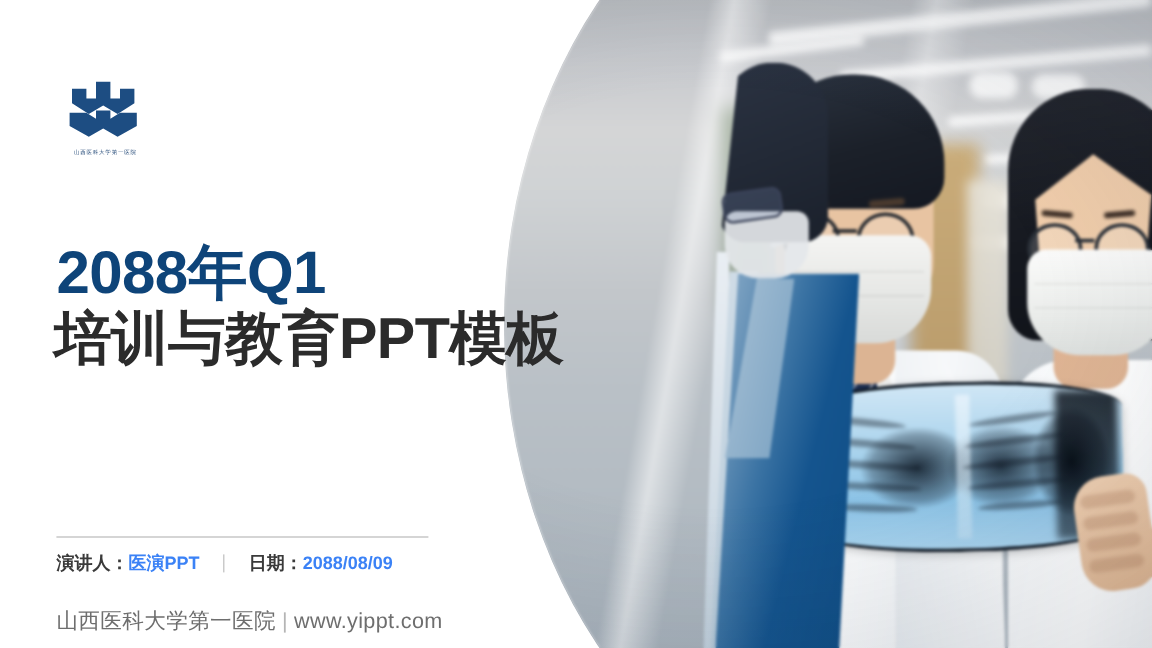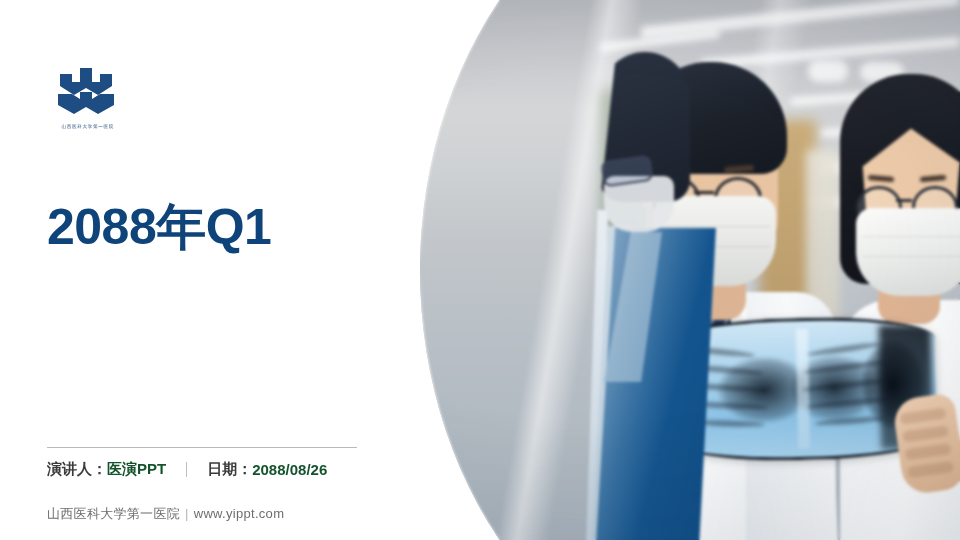--- a/index.html
+++ b/index.html
@@ -456,34 +456,34 @@
     position: absolute;
     left: 47px;
     top: 460px;
     display: flex;
     align-items: center;
     font-size: 15px;
     color: #3a3a3a;
     white-space: nowrap;
   }
   .meta .lbl { font-weight: 700; }
-  .meta .val { font-weight: 700; color: #14532d; }
+  .meta .val { font-weight: 700; color: #3b82f6; }
   .meta .sep {
     display: inline-block;
     width: 1px;
     height: 15px;
     background: #bdbdbd;
     margin: 0 20px;
   }
 
   .footer {
     position: absolute;
     left: 47px;
     top: 505px;
-    font-size: 13px;
+    font-size: 18px;
     color: #6e6e6e;
     letter-spacing: .3px;
     white-space: nowrap;
   }
   .footer .bar { color: #b5b5b5; margin: 0 5px; }
 </style>
 </head>
 <body>
 
 <div class="slide">
@@ -576,29 +576,30 @@
                    L62 18 L48 27 L36 20 L24 27 L10 18 Z"></path>
 
           <path d="M8 26 L22 26 L30 31 L30 24 L42 24 L42 31 L50 26 L64 26
                    L64 37 L48 46 L36 39 L24 46 L8 37 Z"></path>
         </g>
       </svg>
       <div class="logo-text">山西医科大学第一医院</div>
     </div>
 
     <div class="title-line1">2088年Q1</div>
+    <div class="title-line2">培训与教育PPT模板</div>
 
     <div class="divider"></div>
 
     <div class="meta">
       <span class="lbl">演讲人：</span>
       <span class="val">医演PPT</span>
       <span class="sep"></span>
       <span class="lbl">日期：</span>
-      <span class="val">2088/08/26</span>
+      <span class="val">2088/08/09</span>
     </div>
 
     <div class="footer">
       <span>山西医科大学第一医院</span><span class="bar">|</span><span>www.yippt.com</span>
     </div>
 
   </div>
 </div>
 
 </body></html>

